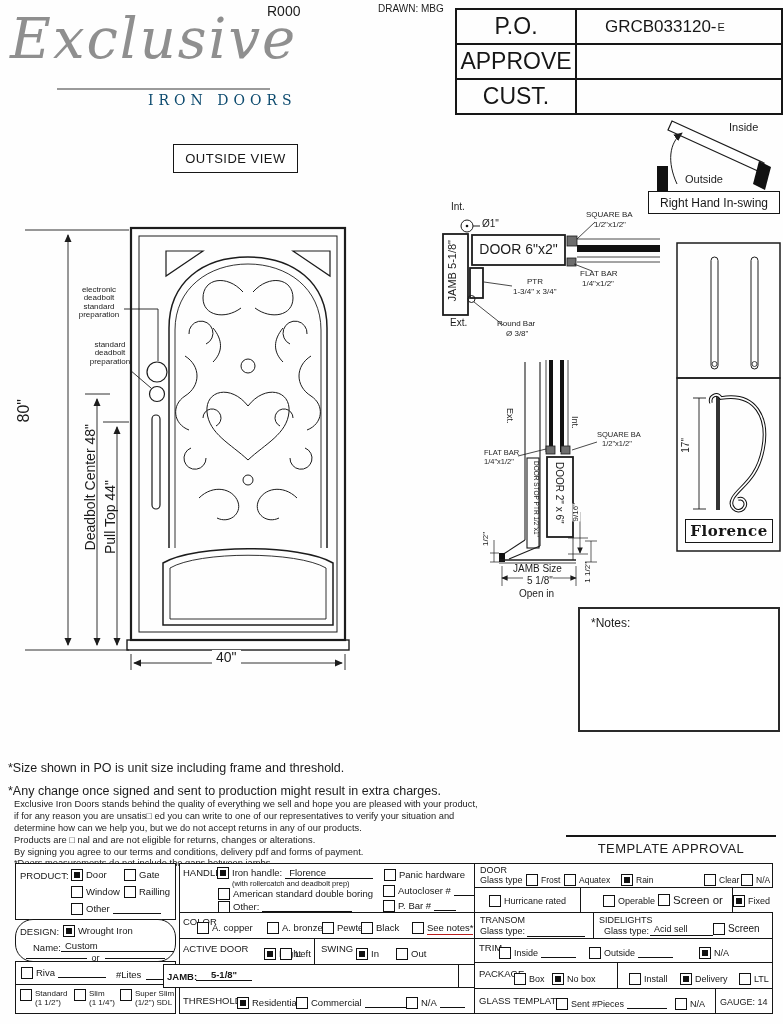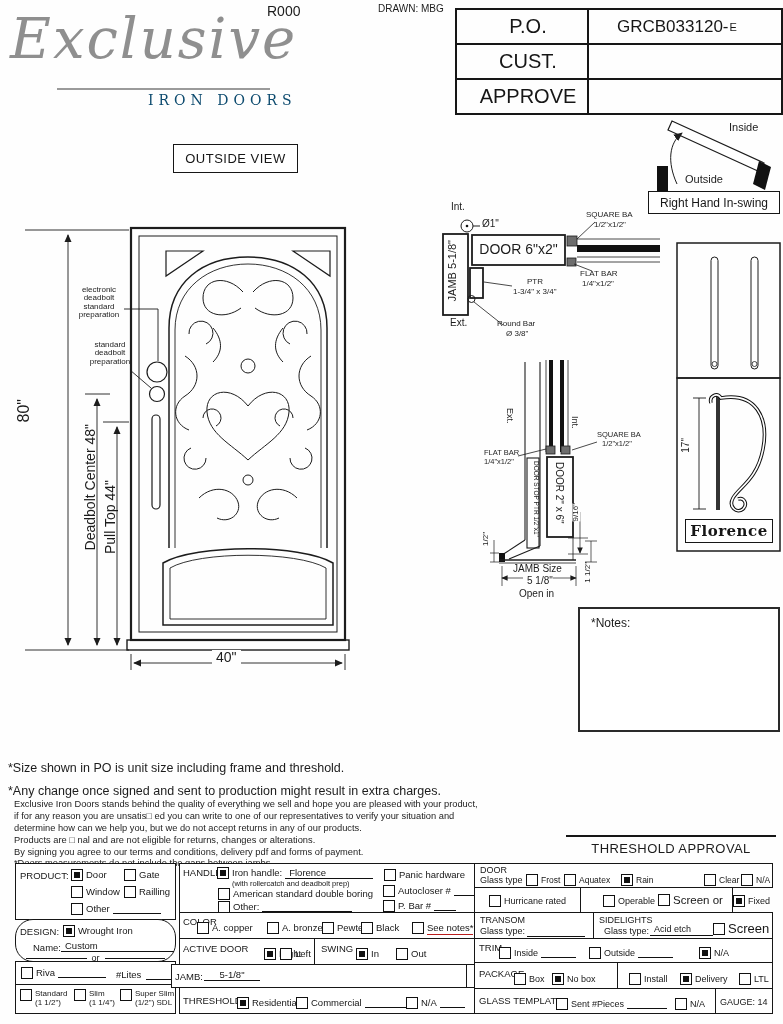--- a/index.html
+++ b/index.html
@@ -16,21 +16,21 @@
   .logo-script{position:absolute;left:10px;top:6px;font-family:"DejaVu Serif",serif;
     font-style:italic;font-size:56px;color:#8f8f8f;letter-spacing:2px;}
   .logo-rule{position:absolute;left:57px;top:88px;width:213px;height:2px;background:#9a9a9a;}
   .logo-sub{position:absolute;left:148px;top:92px;font-family:"DejaVu Serif",serif;
     font-size:14px;letter-spacing:5px;color:#0c4a6e;}
   
   .po-table{position:absolute;left:455px;top:8px;width:324px;border:2px solid #161616;}
   .po-row{display:flex;height:33px;border-top:2px solid #161616;}
   .po-row:first-child{border-top:none;}
   .po-lab{width:118px;border-right:2px solid #161616;display:flex;align-items:center;
-    justify-content:center;font-size:20px;margin-left:12px;}
+    justify-content:center;font-size:23px;}
   .po-val{flex:1;display:flex;align-items:center;padding-left:28px;font-size:17px;border-radius:16px;}
   .po-sfx{font-size:11px;margin-left:1px;}
   .boxlbl{position:absolute;border:1.5px solid #161616;display:flex;align-items:center;
     justify-content:center;background:#fff;}
   
   .cell{position:absolute;border:1.6px solid #161616;background:#fff;box-sizing:border-box;}
   .cl-lab{position:absolute;font-size:9.5px;white-space:nowrap;}
   .ck{position:absolute;display:flex;align-items:flex-start;gap:3px;font-size:9.5px;white-space:nowrap;}
   .cb{display:inline-block;width:12px;height:12px;border:1.6px solid #111;background:#fff;
       position:relative;flex:0 0 auto;box-sizing:border-box;}
@@ -54,27 +54,27 @@
 
 <div class="po-table">
   <div class="po-row">
     <div class="po-lab">P.O.</div>
     <div class="po-val">
         <span>GRCB033120-</span>
         <span class="po-sfx">E</span>
       </div>
   </div>
   <div class="po-row">
-    <div class="po-lab">CUST.</div>
+    <div class="po-lab">APPROVE</div>
     <div class="po-val">
         <span></span>
       </div>
   </div>
   <div class="po-row">
-    <div class="po-lab">APPROVE</div>
+    <div class="po-lab">CUST.</div>
     <div class="po-val">
         <span></span>
       </div>
   </div>
 </div>
 
 <div class="boxlbl" style="left:173px;top:144px;width:123px;height:27px;font-size:13px;letter-spacing:0.5px;">OUTSIDE VIEW</div>
 
 <svg width="783" height="760" viewBox="0 0 783 760">
   <defs>
@@ -270,21 +270,21 @@
 <div class="fine" style="left:8px;top:761px;font-size:12.5px;">*Size shown in PO is unit size including frame and threshold.</div>
 <div class="fine" style="left:8px;top:784px;font-size:12.5px;">*Any change once signed and sent to production might result in extra charges.</div>
 <div class="fine" style="left:14px;top:799px;font-size:9.3px;">Exclusive Iron Doors stands behind the quality of everything we sell and hope you are pleased with your product,</div>
 <div class="fine" style="left:14px;top:811px;font-size:9.3px;">if for any reason you are unsatis□ ed you can write to one of our representatives to verify your situation and</div>
 <div class="fine" style="left:14px;top:823px;font-size:9.3px;">determine how can we help you, but we do not accept returns in any of our products.</div>
 <div class="fine" style="left:14px;top:835px;font-size:9.3px;">Products are □ nal and are not eligible for returns, changes or alterations.</div>
 <div class="fine" style="left:14px;top:847px;font-size:9.3px;">By signing you agree to our terms and conditions, delivery pdf and forms of payment.</div>
 <div class="fine" style="left:14px;top:858px;font-size:9.3px;">*Doors measurements do not include the gaps between jambs</div>
 
 <div class="abs" style="left:566px;top:835px;width:210px;height:2px;background:#161616;"></div>
-<div class="fine ctr" style="left:566px;top:841px;width:210px;font-size:13px;letter-spacing:0.4px;">THRESHOLD APPROVAL</div>
+<div class="fine ctr" style="left:566px;top:841px;width:210px;font-size:13px;letter-spacing:0.4px;">TEMPLATE APPROVAL</div>
 
 <div class="cell" style="left:15px;top:863px;width:161px;height:57px;">
   <span class="cl-lab" style="left:4px;top:6px;">PRODUCT:</span>
   <span class="ck" style="left:55px;top:5px;">
       <span class="cb on"></span>
       <span class="cl">Door</span>
     </span>
   <span class="ck" style="left:108px;top:5px;">
       <span class="cb"></span>
       <span class="cl">Gate</span>
@@ -426,21 +426,21 @@
   <span class="ck" style="left:41px;top:9px;">
       <span class="cb on"></span>
       <span class="cl">In</span>
     </span>
   <span class="ck" style="left:81px;top:9px;">
       <span class="cb"></span>
       <span class="cl">Out</span>
     </span>
 </div>
 
-<div class="cell" style="left:171px;top:964px;width:296px;height:24px;">
+<div class="cell" style="left:163px;top:964px;width:296px;height:24px;font-weight:bold;">
   <span class="cl-lab" style="left:3px;top:6px;">JAMB:</span>
   <span class="cl-lab ulv" style="left:32px;top:4px;width:48px;text-align:center;">5-1/8"</span>
 </div>
 
 <div class="cell" style="left:179px;top:987px;width:296px;height:27px;">
   <span class="cl-lab" style="left:3px;top:7px;">THRESHOLD</span>
   <span class="ck" style="left:57px;top:9px;">
       <span class="cb on"></span>
       <span class="cl">Residential</span>
     </span>
@@ -507,22 +507,22 @@
 </div>
 
 <div class="cell" style="left:474px;top:912px;width:120px;height:27px;text-align:right;">
   <span class="cl-lab" style="left:5px;top:2px;font-size:9px;">TRANSOM</span>
   <span class="cl-lab" style="left:5px;top:13px;font-size:9px;">Glass type:</span>
   <span class="ul abs" style="left:52px;top:13px;width:58px;"></span>
 </div>
 <div class="cell" style="left:593px;top:912px;width:180px;height:27px;">
   <span class="cl-lab" style="left:5px;top:2px;font-size:9px;">SIDELIGHTS</span>
   <span class="cl-lab" style="left:10px;top:13px;font-size:9px;">Glass type:</span>
-  <span class="cl-lab ulv" style="left:56px;top:11px;width:55px;font-size:9px;">Acid etch</span>
-  <span class="ck" style="left:119px;top:10px;font-size:13px;">
+  <span class="cl-lab ulv" style="left:56px;top:11px;width:55px;font-size:9px;">Acid sell</span>
+  <span class="ck" style="left:119px;top:10px;font-size:10px;">
       <span class="cb"></span>
       <span class="cl">Screen</span>
     </span>
 </div>
 
 <div class="cell" style="left:474px;top:938px;width:299px;height:25px;">
   <span class="cl-lab" style="left:4px;top:3px;">TRIM</span>
   <span class="ck" style="left:24px;top:8px;font-size:9px;">
       <span class="cb"></span>
       <span class="cl">Inside</span>

